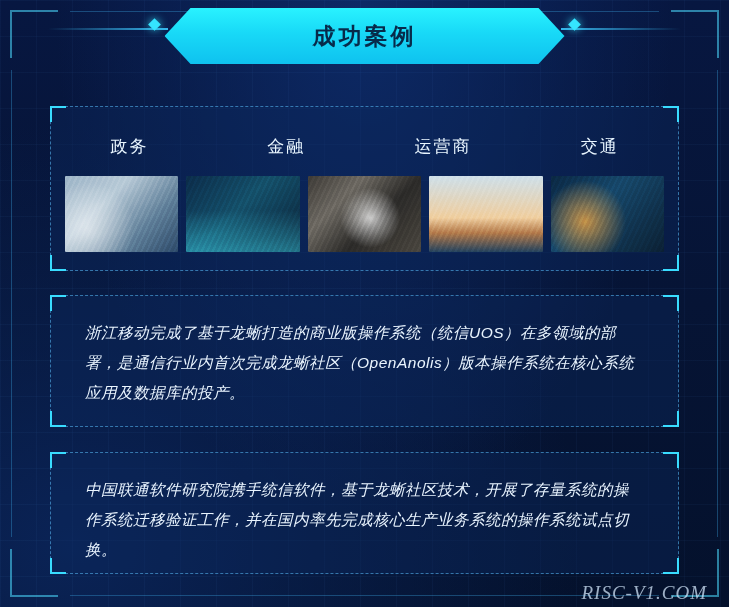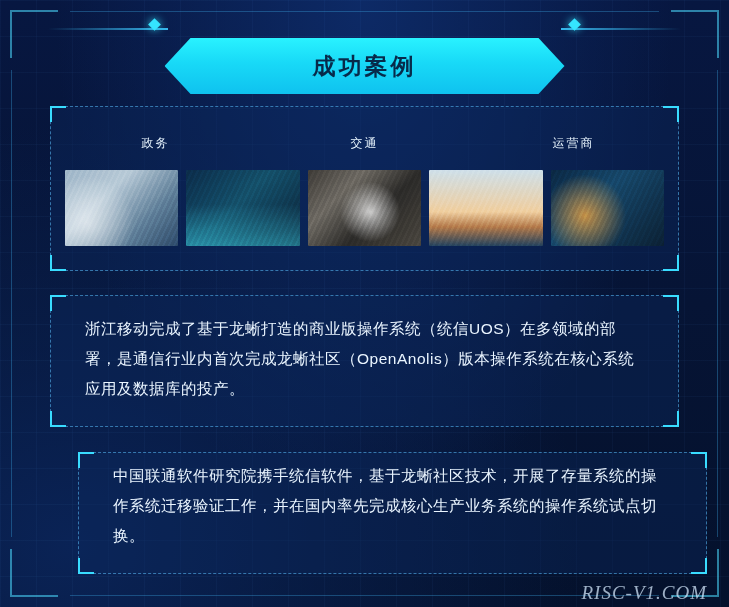--- a/index.html
+++ b/index.html
@@ -55,21 +55,21 @@
     pointer-events: none;
   }
   .fl-left  { top: 70px; bottom: 70px; left: 11px;  width: 1px; }
   .fl-right { top: 70px; bottom: 70px; right: 11px; width: 1px; }
   .fl-top   { left: 70px; right: 70px; top: 11px;   height: 1px; }
   .fl-bot   { left: 70px; right: 70px; bottom: 11px;height: 1px; }
 
   
   .title-wrap {
     position: absolute;
-    top: 38px;
+    top: 8px;
     left: 50%;
     transform: translateX(-50%);
     width: 400px;
     height: 56px;
   }
   .title-banner {
     position: absolute;
     inset: 0;
     background: linear-gradient(180deg, #29f2ff 0%, #18d9f7 45%, #0fc2ef 100%);
     clip-path: polygon(26px 0, 374px 0, 400px 28px, 374px 56px, 26px 56px, 0 28px);
@@ -143,21 +143,21 @@
     height: 165px;
   }
   .sector-labels {
     display: flex;
     margin-top: 28px;
   }
   .sector-label {
     flex: 1;
     text-align: center;
     color: #e9f6ff;
-    font-size: 12px;
+    font-size: 17px;
     letter-spacing: 2px;
   }
   .thumbs {
     display: flex;
     gap: 8px;
     padding: 0 14px;
     margin-top: 18px;
   }
   .thumb {
     flex: 1;
@@ -197,24 +197,25 @@
       radial-gradient(circle at 30% 60%, rgba(255,170,60,0.75), rgba(255,170,60,0) 45%),
       linear-gradient(135deg, #0a2743 0%, #16486b 40%, #0b2034 100%);
   }
 
   
   .case-panel {
     left: 50px;
     width: 629px;
     padding: 22px 34px;
     display: flex;
-    align-items: flex-end;
+    align-items: flex-start;
+    font-style: italic;
   }
   .case-1 { top: 295px; height: 132px; }
-  .case-2 { top: 452px; height: 122px; margin-left: 28px; }
+  .case-2 { top: 452px; height: 122px; }
   .case-text {
     color: #eaf5ff;
     font-size: 15.5px;
     line-height: 30px;
     letter-spacing: 0.5px;
   }
 
   
   .watermark {
     position: absolute;
@@ -251,22 +252,23 @@
     <div class="title-banner"></div>
     <div class="title-text">成功案例</div>
   </div>
 
   <div class="panel sectors-panel">
     <div class="corner-tr"></div>
     <div class="corner-bl"></div>
 
     <div class="sector-labels">
       <div class="sector-label">政务</div>
+      <div class="sector-label">金融</div>
+      <div class="sector-label">运营商</div>
       <div class="sector-label">交通</div>
-      <div class="sector-label">运营商</div>
     </div>
 
     <div class="thumbs">
       <div class="thumb t-gov">
           <div class="sheen"></div>
         </div>
       <div class="thumb t-fin">
           <div class="sheen"></div>
         </div>
       <div class="thumb t-tel">

